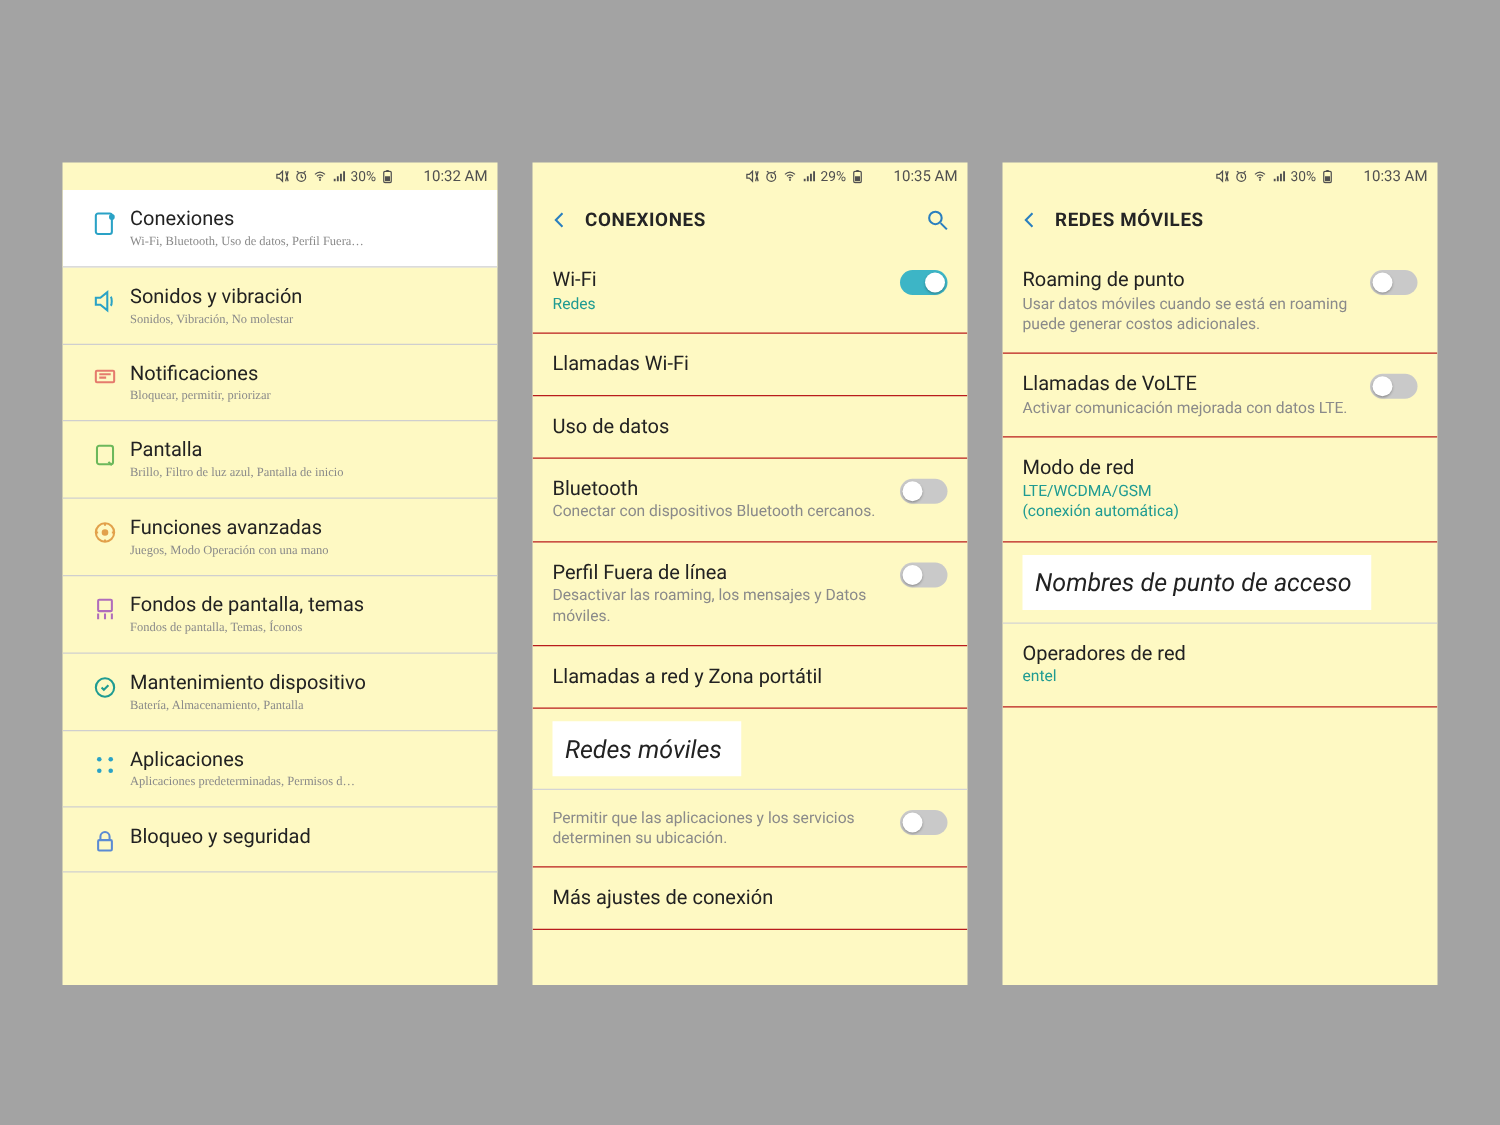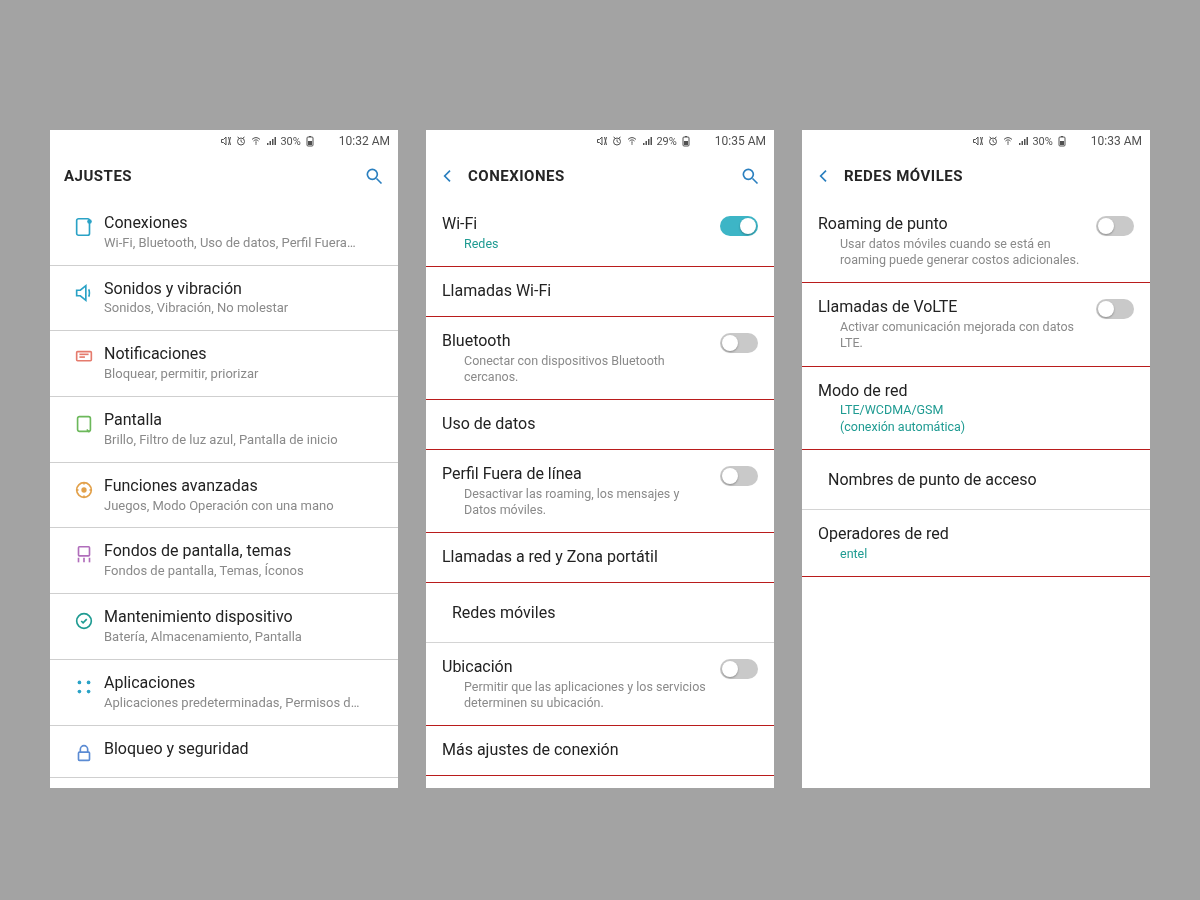--- a/index.html
+++ b/index.html
@@ -14,21 +14,21 @@
     width: 1200px;
     height: 900px;
     display: flex;
     justify-content: center;
     gap: 28px;
     padding: 130px 38px 0;
   }
   .phone {
     width: 348px;
     height: 658px;
-    background: #ffffff;
+    background: #fef9c3;
     display: flex;
     flex-direction: column;
     overflow: hidden;
   }
   
   .statusbar {
     height: 22px;
     display: flex;
     justify-content: flex-end;
     align-items: center;
@@ -83,40 +83,41 @@
     width: 40px;
     flex-shrink: 0;
     display: flex;
     justify-content: center;
     padding-top: 3px;
   }
   .row1 .icon svg { width: 22px; height: 22px; }
   .row1 .txt { flex: 1; min-width: 0; }
   .row1 .ttl { font-size: 16px; color: #222; line-height: 1.3; }
   .row1 .sub {
-    font-size: 13px;
+    font-size: 10px;
     color: #8a8a8a;
     line-height: 1.3;
     margin-top: 1px;
     white-space: nowrap;
     overflow: hidden;
     text-overflow: ellipsis;
+    font-family: Liberation Serif, serif;
   }
   .highlight { background: #fff; }
   
   .row2 {
     display: flex;
     align-items: flex-start;
     padding: 14px 16px;
     border-bottom: 1px solid #b91c1c;
     cursor: pointer;
   }
   .row2 .txt { flex: 1; min-width: 0; }
   .row2 .ttl { font-size: 16px; color: #222; line-height: 1.3; }
-  .row2 .sub { font-size: 12.5px; color: #8a8a8a; line-height: 1.3; margin-top: 1px; margin-left: 22px; }
+  .row2 .sub { font-size: 12.5px; color: #8a8a8a; line-height: 1.3; margin-top: 1px; }
   .row2 .sub.teal { color: #1f9b92; }
   
   .toggle {
     width: 38px;
     height: 20px;
     border-radius: 10px;
     flex-shrink: 0;
     position: relative;
     margin-top: 2px;
     margin-left: 10px;
@@ -133,22 +134,23 @@
     box-shadow: 0 1px 2px rgba(0,0,0,.3);
   }
   .toggle.off::after { left: 2px; }
   .toggle.on::after { right: 2px; }
   
   .pill-row { padding-left: 16px; padding-top: 10px; padding-bottom: 10px; border-bottom: 1px solid #d4d4d4; }
   .pill {
     display: inline-block;
     background: #fff;
     padding: 10px 16px 10px 10px;
-    font-size: 16px;
+    font-size: 20px;
     color: #222;
+    font-style: italic;
   }
 </style>
 </head>
 <body>
 
 <div class="canvas" id="canvas">
     <div class="phone">
 
     <div class="statusbar">
 
@@ -169,30 +171,20 @@
 
       <span class="pct">30%</span>
       <svg viewBox="0 0 24 24">
           <rect x="6" y="4" width="12" height="18" rx="2" fill="none" stroke="currentColor" stroke-width="2"></rect>
           <rect x="8" y="12" width="8" height="8"></rect>
           <rect x="10" y="2" width="4" height="2"></rect>
         </svg>
       <span class="time">10:32 AM</span>
     </div>
 
-    <div class="header">
-
-      <span class="title">AJUSTES</span>
-      <span class="search">
-          <svg viewBox="0 0 24 24">
-            <circle cx="10" cy="10" r="6"></circle>
-            <line x1="15" y1="15" x2="21" y2="21"></line>
-          </svg>
-        </span>
-    </div>
       <div class="list">
       <div class="row1 highlight">
         <span class="icon" style="color:#2aa2c6">
             <svg viewBox="0 0 24 24" fill="none" stroke="currentColor" stroke-width="1.8">
               <rect x="4" y="3" width="14" height="18" rx="2"></rect>
               <circle cx="18" cy="6" r="2.5" fill="currentColor" stroke="none"></circle>
             </svg>
           </span>
         <div class="txt">
           <div class="ttl">Conexiones</div>
@@ -358,52 +350,51 @@
       </div>
       <div class="row2">
         <div class="txt">
           <div class="ttl">Llamadas Wi-Fi</div>
 
         </div>
 
       </div>
       <div class="row2">
         <div class="txt">
+          <div class="ttl">Uso de datos</div>
+
+        </div>
+
+      </div>
+      <div class="row2">
+        <div class="txt">
           <div class="ttl">Bluetooth</div>
           <div class="sub">Conectar con dispositivos Bluetooth cercanos.</div>
         </div>
         <span class="toggle off"></span>
       </div>
       <div class="row2">
         <div class="txt">
-          <div class="ttl">Uso de datos</div>
-
-        </div>
-
-      </div>
-      <div class="row2">
-        <div class="txt">
           <div class="ttl">Perfil Fuera de línea</div>
           <div class="sub">Desactivar las roaming, los mensajes y Datos móviles.</div>
         </div>
         <span class="toggle off"></span>
       </div>
       <div class="row2">
         <div class="txt">
           <div class="ttl">Llamadas a red y Zona portátil</div>
 
         </div>
 
       </div>
         <div class="pill-row">
           <span class="pill">Redes móviles</span>
         </div>
       <div class="row2">
         <div class="txt">
-          <div class="ttl">Ubicación</div>
           <div class="sub">Permitir que las aplicaciones y los servicios determinen su ubicación.</div>
         </div>
         <span class="toggle off"></span>
       </div>
       <div class="row2">
         <div class="txt">
           <div class="ttl">Más ajustes de conexión</div>
 
         </div>
 

